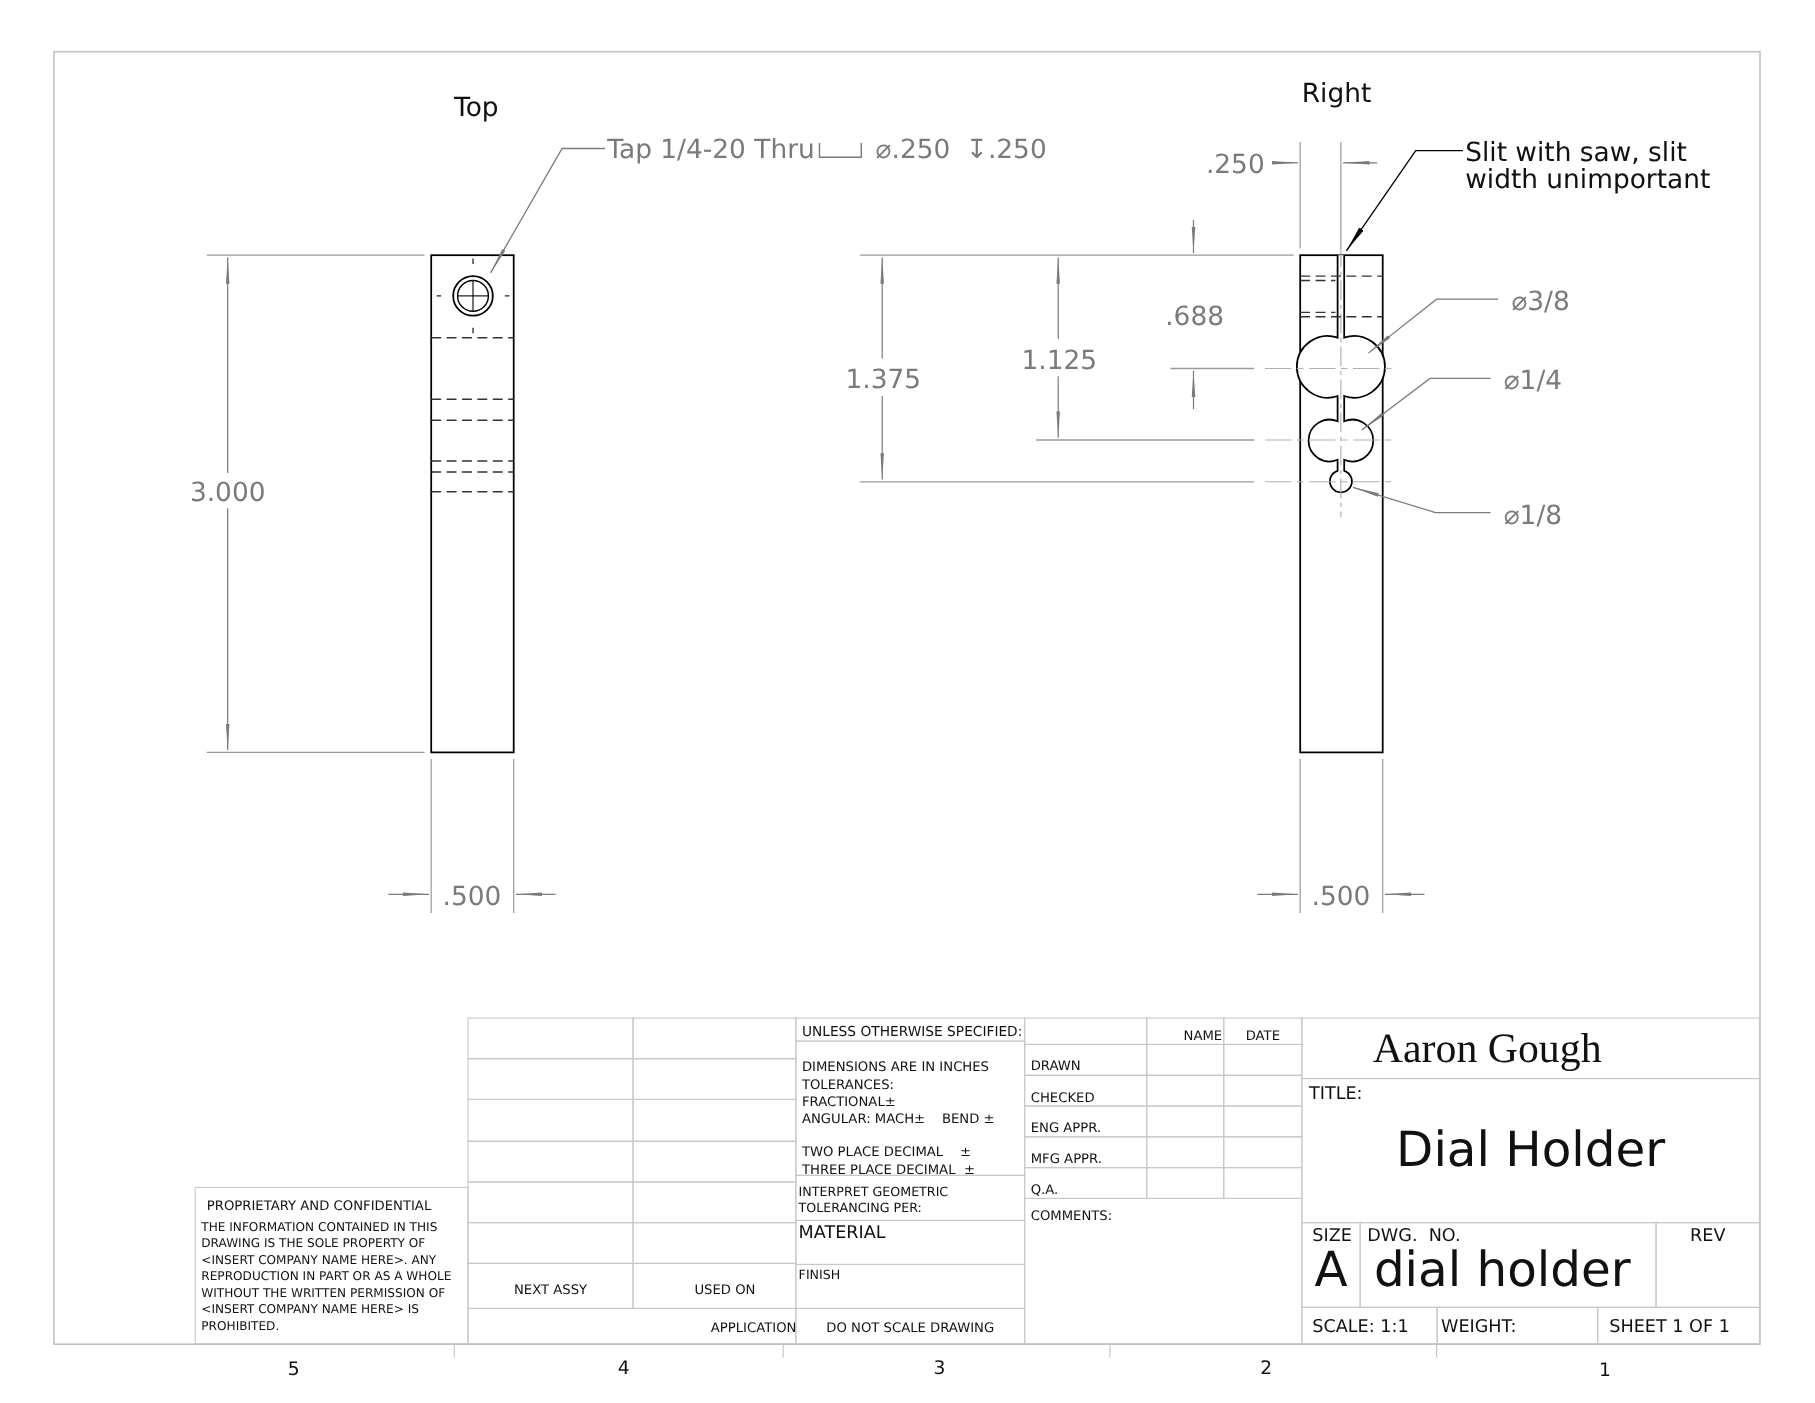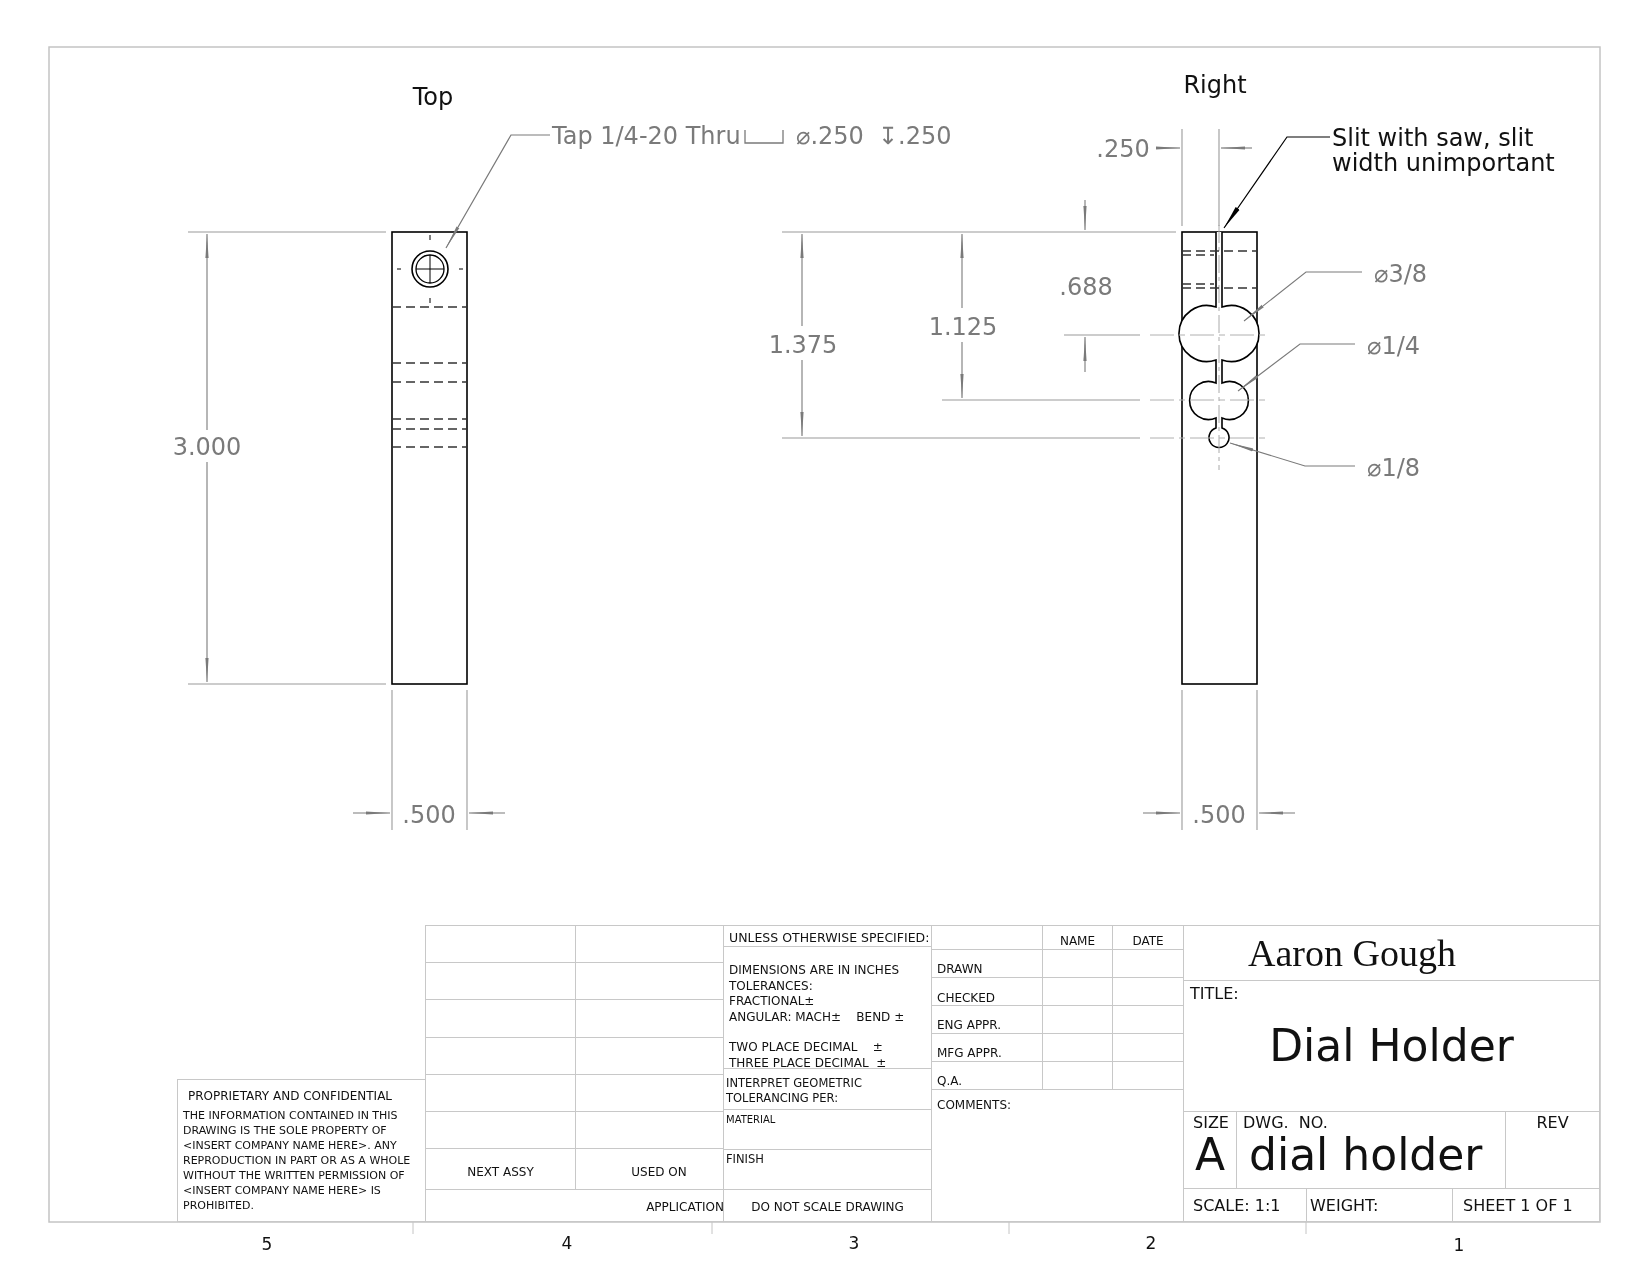--- a/index.html
+++ b/index.html
@@ -198,32 +198,32 @@
       <div style="white-space:pre;">ANGULAR: MACH±    BEND ±</div>
       <div style="white-space:pre;margin-top:15px;">TWO PLACE DECIMAL    ±</div>
       <div style="white-space:pre;">THREE PLACE DECIMAL  ±</div>
     </div>
     <div class="cell" style="left:723px;top:1068px;width:209px;height:42px;"></div>
     <div class="tb small" style="left:726px;top:1076px;font-size:11.5px;line-height:15px;">
       <div>INTERPRET GEOMETRIC</div>
       <div>TOLERANCING PER:</div>
     </div>
     <div class="cell" style="left:723px;top:1109px;width:209px;height:41px;"></div>
-    <div class="tb small" style="left:726px;top:1112px;font-size:10px;">MATERIAL</div>
+    <div class="tb small" style="left:726px;top:1112px;font-size:16px;">MATERIAL</div>
     <div class="cell" style="left:723px;top:1149px;width:209px;height:41px;"></div>
     <div class="tb small" style="left:726px;top:1152px;font-size:11.5px;">FINISH</div>
     <div class="cell" style="left:723px;top:1189px;width:209px;height:33px;"></div>
     <div class="tb small center" style="left:723px;top:1200px;width:209px;">DO NOT SCALE DRAWING</div>
   </div>
 
   <div>
     <div class="cell" style="left:931px;top:925px;width:112px;height:25px;"></div>
     <div class="cell" style="left:1042px;top:925px;width:71px;height:25px;"></div>
     <div class="cell" style="left:1112px;top:925px;width:72px;height:25px;"></div>
-    <div class="tb small center" style="left:1042px;top:934px;width:71px;">NAME</div>
+    <div class="tb small center" style="left:1042px;top:934px;width:71px;padding-left:16px;">NAME</div>
     <div class="tb small center" style="left:1112px;top:934px;width:72px;">DATE</div>
 
     <div class="cell" style="left:931px;top:949px;width:112px;height:29px;"></div>
     <div class="cell" style="left:1042px;top:949px;width:71px;height:29px;"></div>
     <div class="cell" style="left:1112px;top:949px;width:72px;height:29px;"></div>
     <div class="tb small" style="left:937px;top:962px;">DRAWN</div>
 
     <div class="cell" style="left:931px;top:977px;width:112px;height:29px;"></div>
     <div class="cell" style="left:1042px;top:977px;width:71px;height:29px;"></div>
     <div class="cell" style="left:1112px;top:977px;width:72px;height:29px;"></div>

